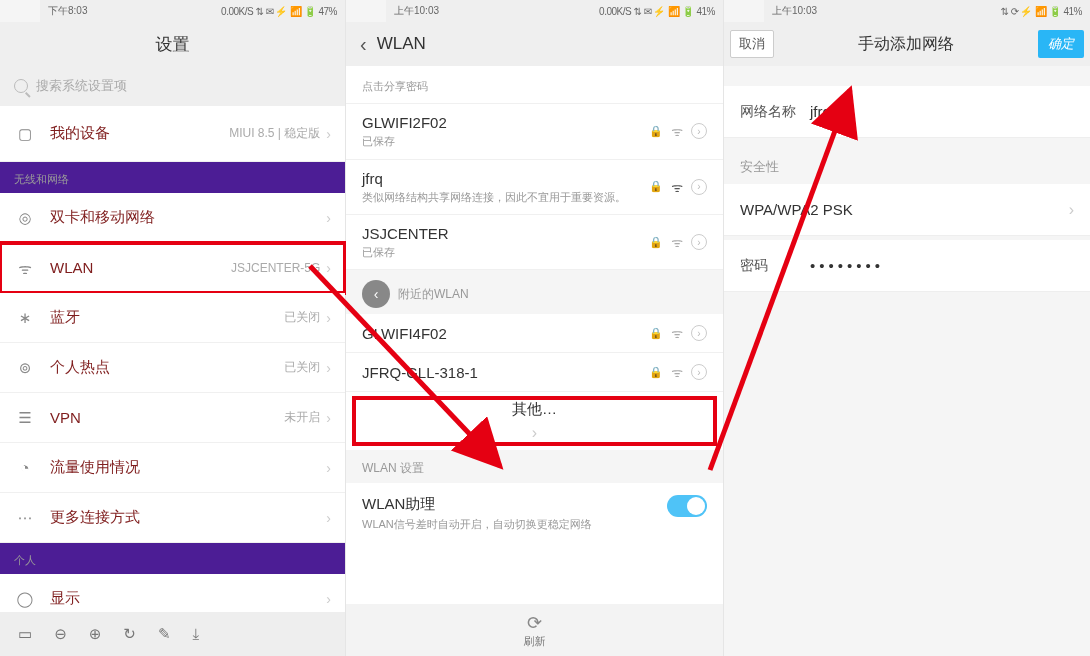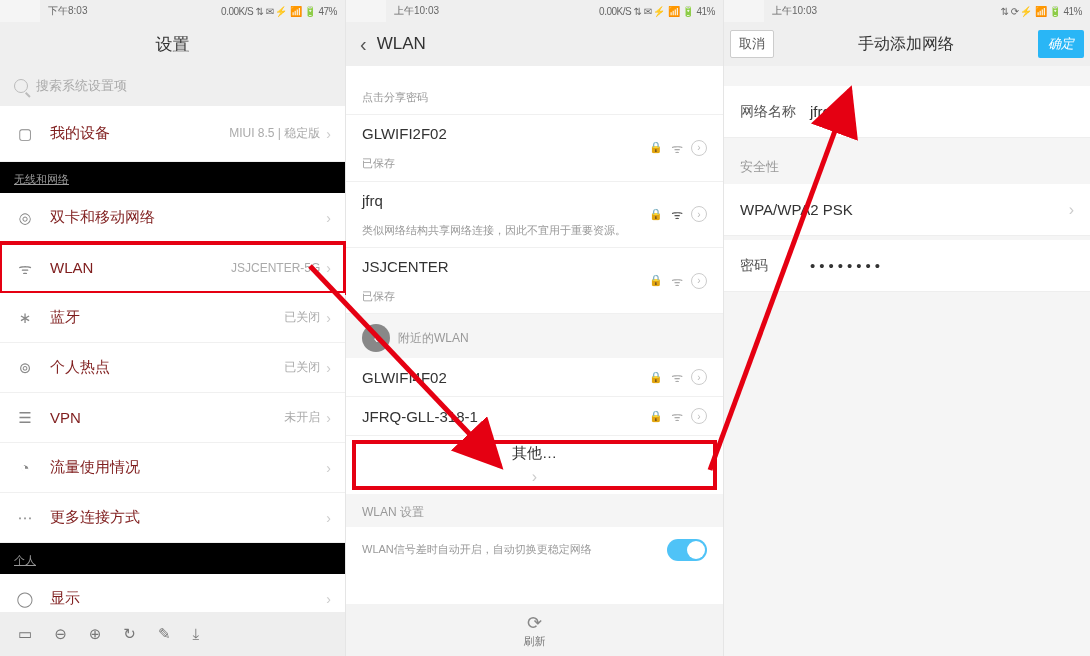--- a/index.html
+++ b/index.html
@@ -66,22 +66,21 @@
     width: 14px; height: 14px; border: 1.5px solid #bbb; border-radius: 50%;
     position: relative;
   }
   .search-icon::after {
     content: ""; position: absolute; width: 6px; height: 1.5px; background: #bbb;
     bottom: -3px; right: -4px; transform: rotate(45deg);
   }
   .list { background: #fff; }
   .section-title {
     font-size: 11px; color: #999; padding: 10px 14px 6px;
-    background: #000000;
-    text-decoration: underline;
+    background: #4c1d95;
   }
   .row {
     display: flex; align-items: center; height: 50px; padding: 0 14px;
     background: #fff; border-bottom: 1px solid #f0f0f0;
     position: relative;
   }
   .row .ricon {
     width: 22px; height: 22px; margin-right: 14px; display:flex;align-items:center;justify-content:center;
     color: #888;
   }
@@ -107,21 +106,21 @@
     font-size: 17px; color:#333; gap: 10px;
   }
   .back-chev { font-size: 20px; color:#555; }
   .wlist { background:#fff; flex:1; overflow:hidden; }
   .wrow {
     padding: 10px 16px; background:#fff; border-bottom:1px solid #f0f0f0;
     display:flex; align-items:center;
   }
   .wrow .wtext { flex:1; }
   .wrow .wname { font-size: 15px; color:#333; }
-  .wrow .wsub { font-size: 11px; color:#999; margin-top:14px; line-height:1.3; }
+  .wrow .wsub { font-size: 11px; color:#999; margin-top:3px; line-height:1.3; }
   .wrow .wicons { display:flex; align-items:center; gap:8px; color:#aaa; font-size:13px; }
   .circle-refresh {
     width: 28px; height:28px; border-radius:50%; background:#888;
     display:inline-flex;align-items:center;justify-content:center;color:#fff;font-size:14px;
     margin-right:8px;
   }
   .subhead { font-size:12px; color:#999; padding:10px 16px 6px; background:#f5f5f5; display:flex;align-items:center; }
   .other-row {
     height: 50px; display:flex; align-items:center; padding: 0 16px;
     background:#fff; border:4px solid #e50012; margin: 4px 6px; flex-direction: column;
@@ -338,20 +337,21 @@
           <span class="more-ic">›</span>
         </div>
       </div>
       <div class="other-row">
         <span class="olabel">其他…</span>
         <span class="chev">›</span>
       </div>
       <div class="subhead" style="padding-left:16px">WLAN 设置</div>
       <div class="wlan-assist">
         <div class="atext">
+          <div class="atitle">WLAN助理</div>
           <div class="asub">WLAN信号差时自动开启，自动切换更稳定网络</div>
         </div>
         <div class="toggle"></div>
       </div>
     </div>
     <div class="bottom2">
       <span class="refc">⟳</span>
       <span>刷新</span>
     </div>
   </div>

